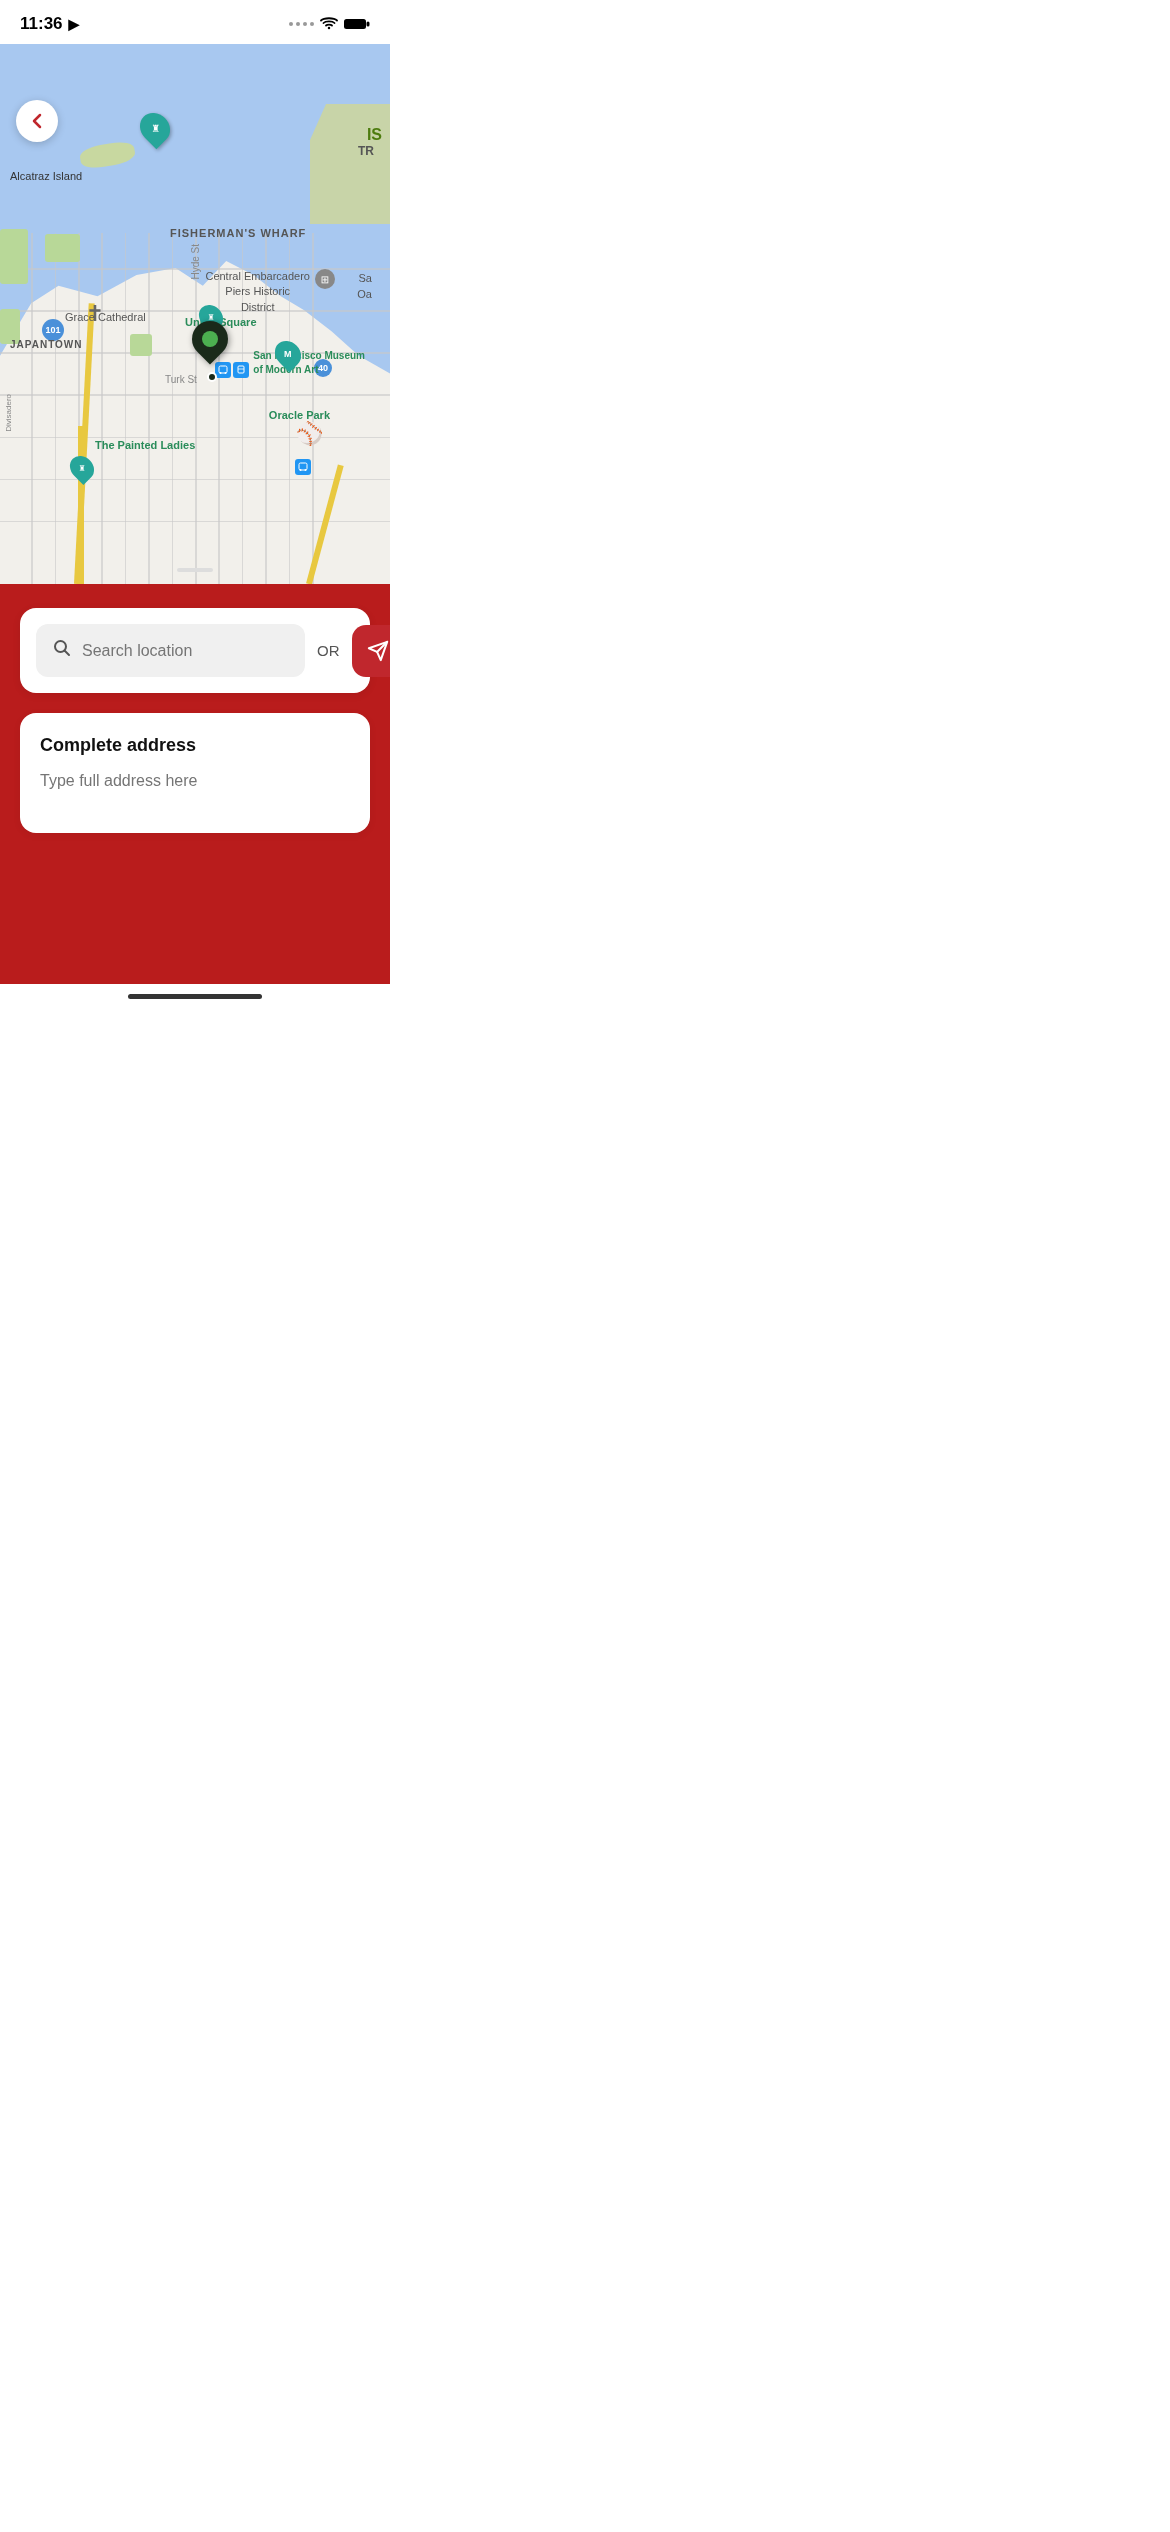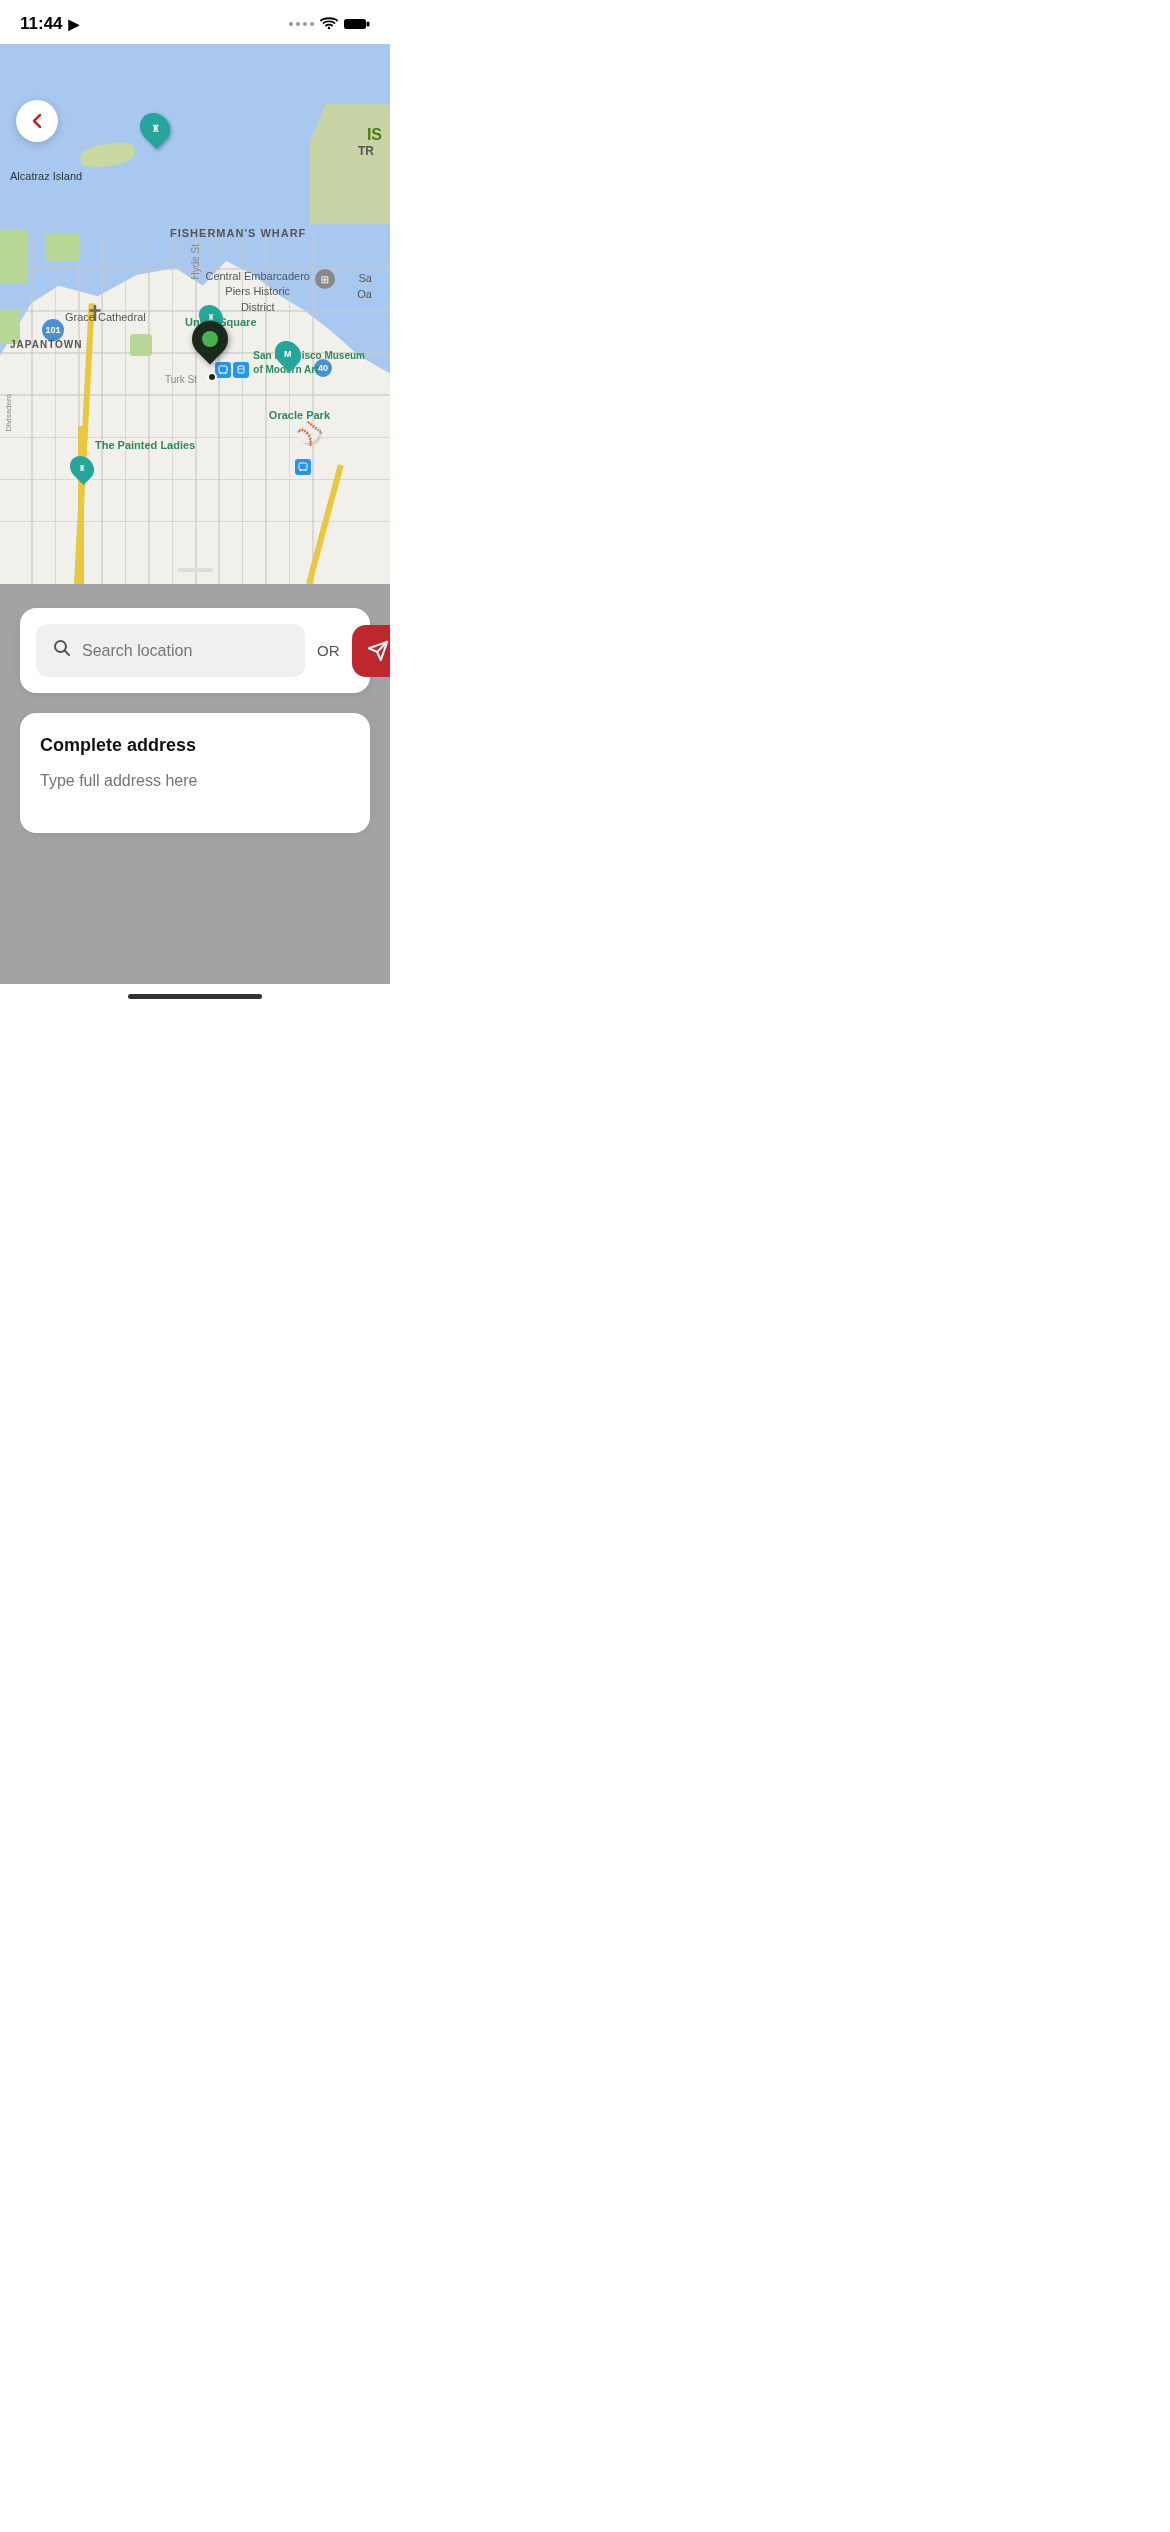--- a/index.html
+++ b/index.html
@@ -360,21 +360,21 @@
       transform: translateX(-50%);
       width: 36px;
       height: 4px;
       background: #ddd;
       border-radius: 2px;
       z-index: 50;
     }
 
     
     .bottom-sheet {
-      background: #a3a3a3;
+      background: #b91c1c;
       padding: 24px 20px;
       min-height: 400px;
     }
 
     
     .search-container {
       background: #fff;
       border-radius: 16px;
       padding: 16px;
       margin-bottom: 20px;
@@ -516,21 +516,21 @@
       color: #000;
       font-size: 14px;
       margin-left: 2px;
     }
   </style>
 </head>
 <body>
 
 <div class="status-bar">
   <div class="status-time">
-    <span>11:44</span>
+    <span>11:36</span>
     <span class="nav-arrow">▶</span>
   </div>
   <div class="status-icons">
     <div class="dots-icon">
       <div class="dot"></div>
       <div class="dot"></div>
       <div class="dot"></div>
       <div class="dot"></div>
     </div>
 

